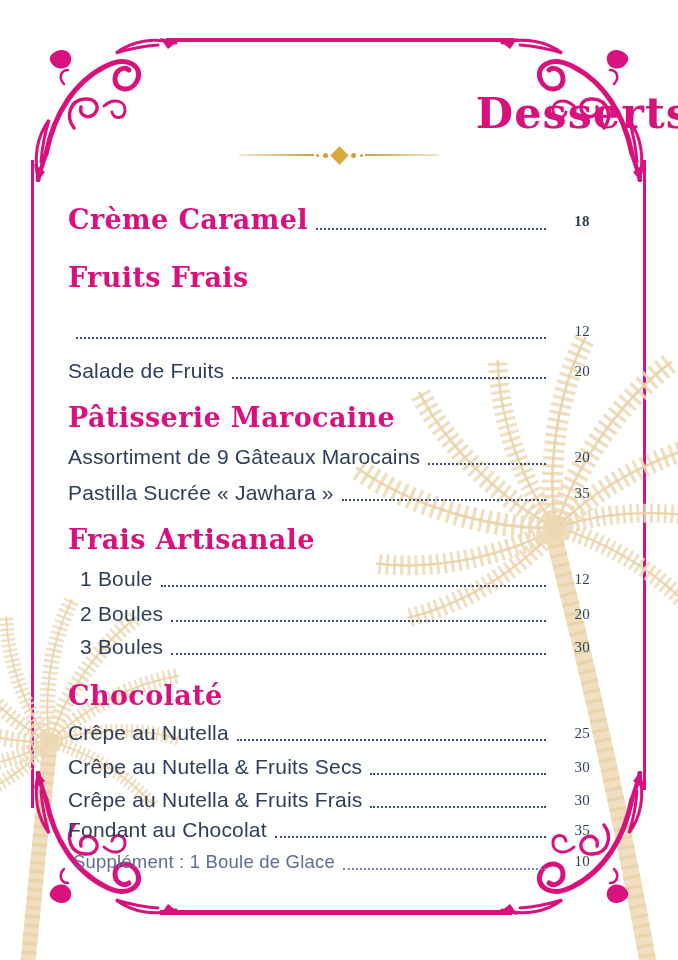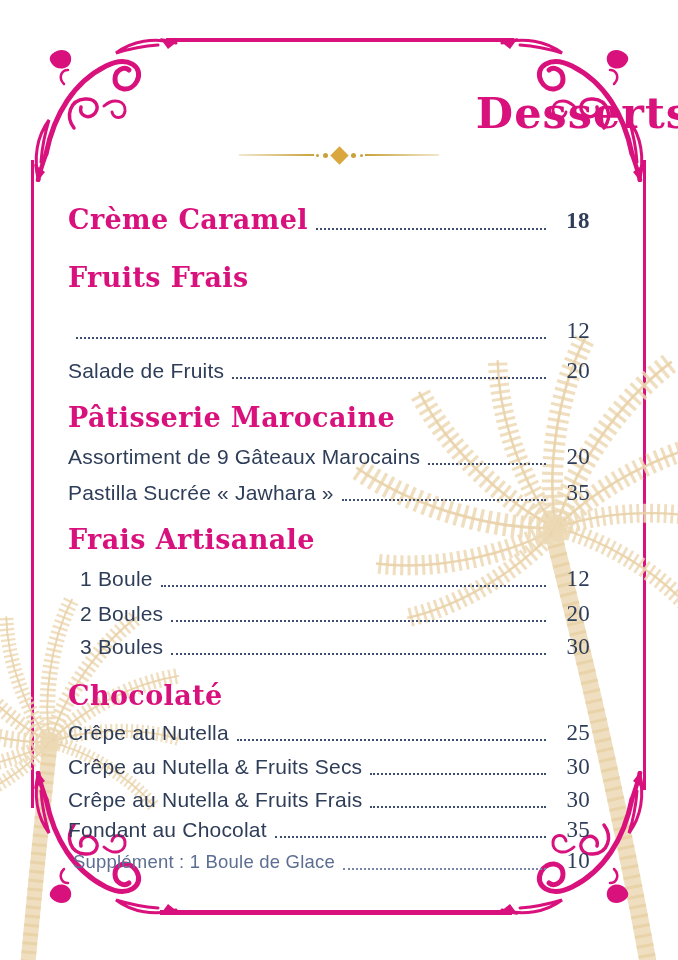--- a/index.html
+++ b/index.html
@@ -45,21 +45,21 @@
   .i-row{
     display:flex;align-items:flex-end;
     font-size:21px;line-height:30px;color:#2e3d58;letter-spacing:.2px;white-space:nowrap;
   }
   .i-row.indent{padding-left:12px;}
   .i-row.note{font-size:18.5px;line-height:28px;color:#5d6e93;padding-left:5px;}
   .dots{flex:1;border-bottom:2px dotted #3e4e70;margin:0 8px 7px 8px;min-width:20px;}
   .h-row .dots{margin-bottom:10px;}
   .note .dots{border-bottom-color:#7685a5;margin-bottom:6px;}
   .price{
-    font-family:"Liberation Serif",serif;font-size:23px;line-height:30px;
+    font-family:"Liberation Serif",serif;font-size:15px;line-height:30px;
     color:#2e3d58;min-width:36px;text-align:right;flex:none;
   }
   .h-row .price{line-height:38px;}
 </style>
 </head>
 <body>
 
 <div class="page">
 
   <svg class="palm-layer" width="678" height="960" viewBox="0 0 678 960" aria-hidden="true">

